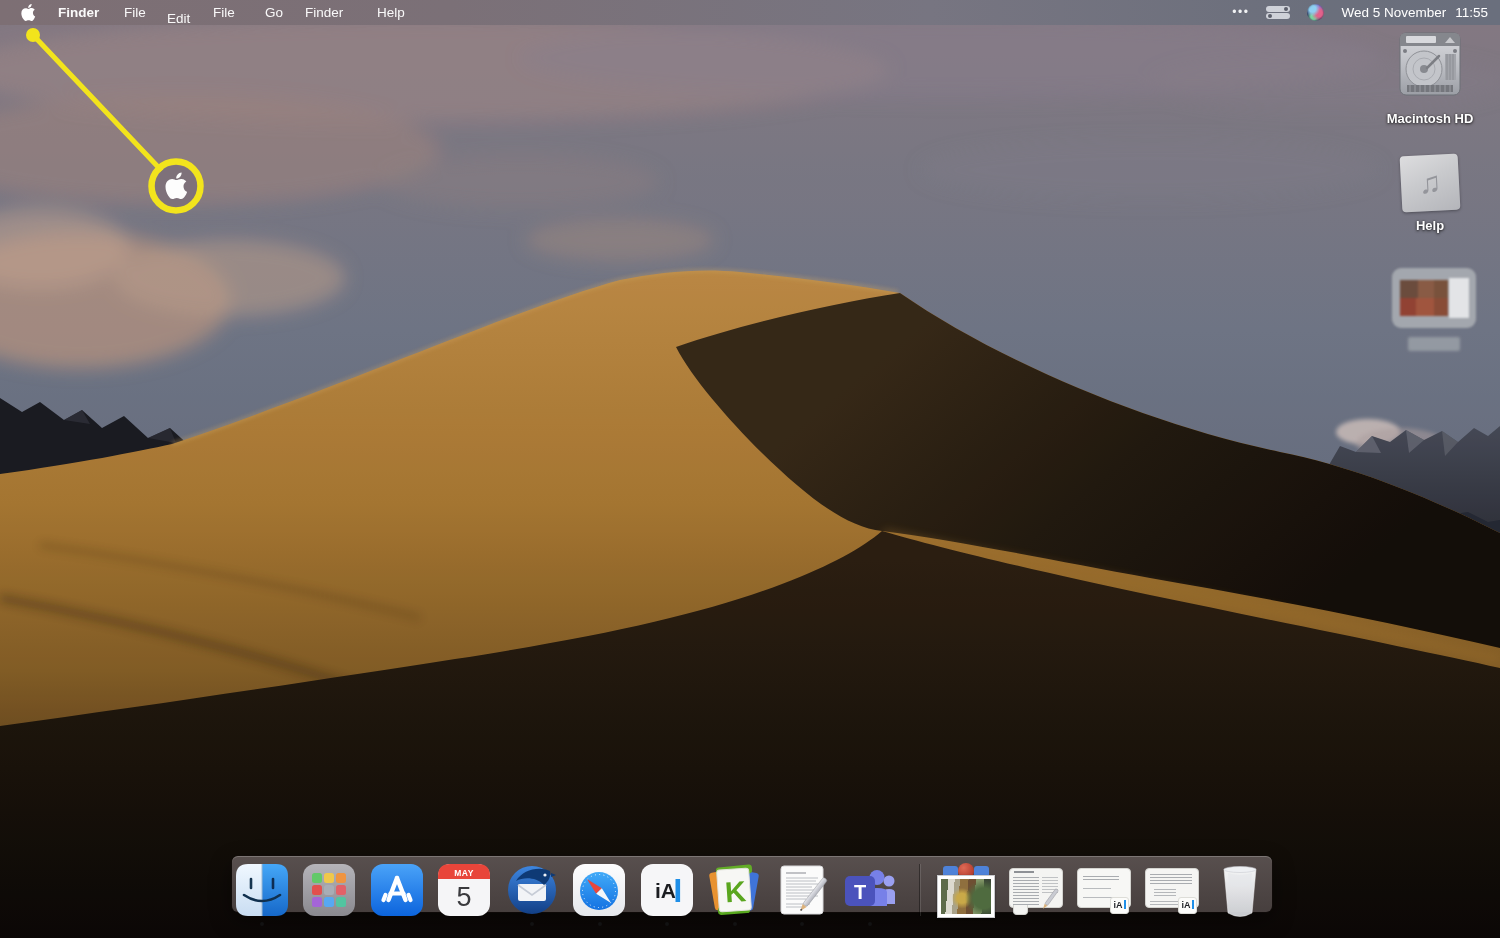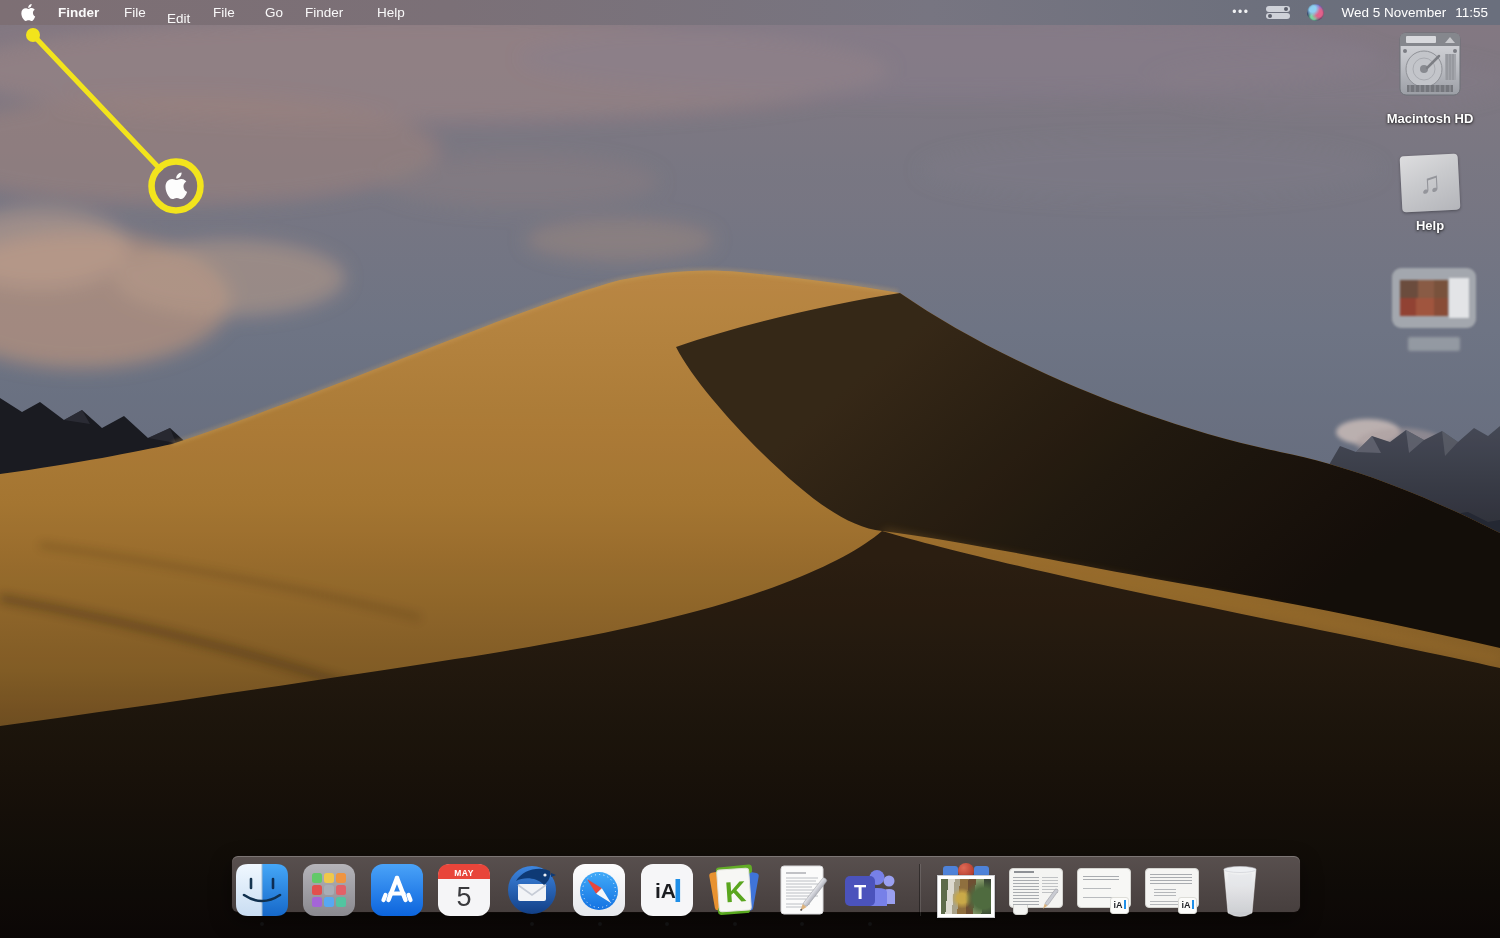--- a/index.html
+++ b/index.html
@@ -59,21 +59,20 @@
   .redacted-label{
     width:52px;height:14px;margin:9px auto 0;border-radius:2px;
     background:#9aa0a7;filter:blur(1.5px);opacity:.85;
   }
   
   .dock{
     position:absolute;left:232px;top:856px;width:1040px;height:56px;z-index:30;
     background:linear-gradient(#5d5453ee,#4b4342ee);
     border-radius:6px;
     box-shadow:inset 0 1px 0 rgba(255,255,255,.22),0 0 0 1px rgba(20,14,12,.5),0 8px 22px rgba(0,0,0,.45);
-    padding-left:28px;
   }
   .dock-item{position:absolute;top:8px;cursor:pointer;}
   .dock-dot{position:absolute;top:66px;width:4px;height:4px;border-radius:50%;background:#121212;}
   .dock-sep{position:absolute;left:687px;top:8px;width:1px;height:52px;
     background:rgba(0,0,0,.38);box-shadow:1px 0 0 rgba(255,255,255,.12);}
   .appicon{width:52px;height:52px;display:block;}
   
   .thumb{position:absolute;cursor:pointer;}
   .page{position:absolute;background:#f4f4f2;border:1px solid #d3d3cf;border-radius:4px;box-sizing:border-box;}
   .te-lines{position:absolute;background:repeating-linear-gradient(rgba(0,0,0,0) 0 2px,#a9acb0 2px 3px);}

